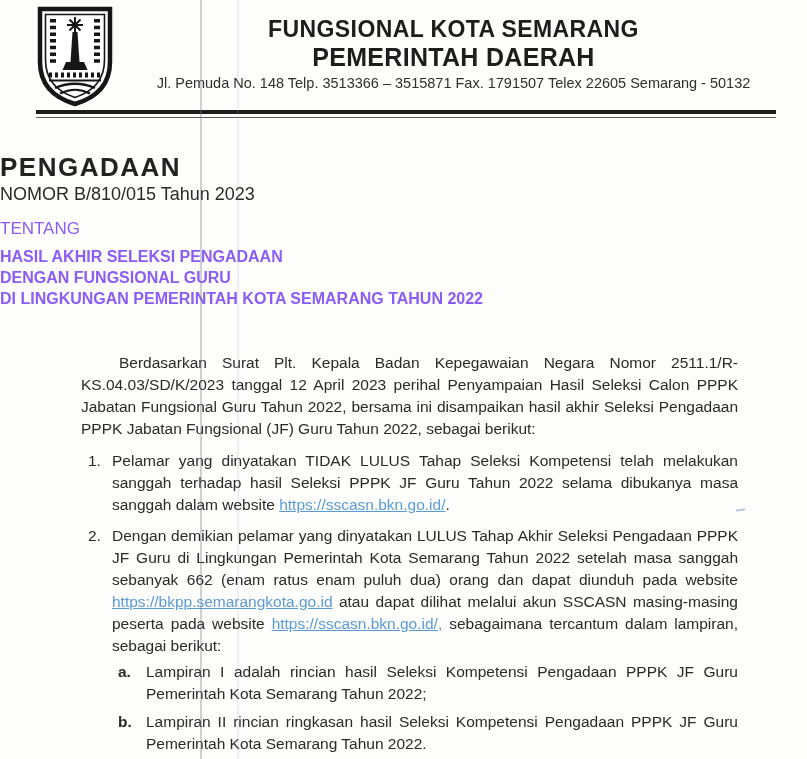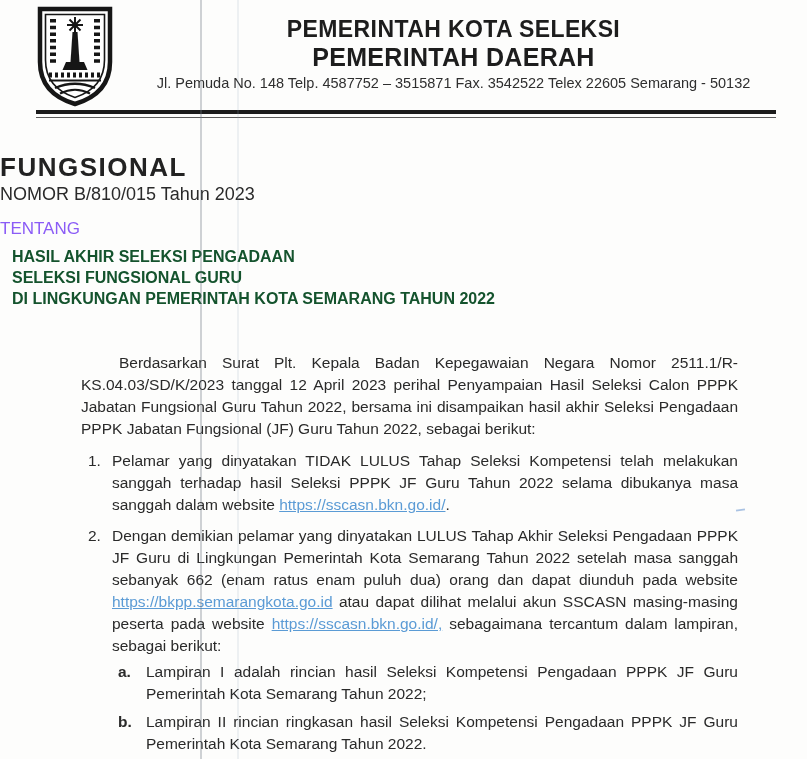--- a/index.html
+++ b/index.html
@@ -17,21 +17,21 @@
   .header-text { position:absolute; left:125px; right:25px; top:16px; text-align:center; }
   .agency { font-size:23px; font-weight:700; letter-spacing:.4px; line-height:1.18; color:#1d1d1d; }
   .department { font-size:25px; font-weight:700; letter-spacing:.3px; line-height:1.12; color:#1d1d1d; }
   .address { font-size:14.5px; margin-top:4px; color:#2f2f2f; }
 
   .rule-thick { position:absolute; left:36px; width:740px; top:110px; height:4px; background:#1c1c1c; }
   .rule-thin  { position:absolute; left:36px; width:740px; top:117px; height:1px; background:#5a5a5a; }
   .doc-title  { position:absolute; left:0; right:0; top:152px; font-size:26px; font-weight:700; letter-spacing:1.5px; color:#222; }
   .doc-number { position:absolute; left:0; right:0; top:184px; font-size:18px; color:#2a2a2a; }
   .doc-about  { position:absolute; left:0; right:0; top:219px; font-size:17px; color:#8b5cf6; }
-  .subjects   { position:absolute; left:12px; right:0; top:246px; font-size:16px; font-weight:700; line-height:21px; color:#14532d; }
+  .subjects   { position:absolute; left:0; right:0; top:246px; font-size:16px; font-weight:700; line-height:21px; color:#8b5cf6; }
 
   
   .content { position:absolute; left:81px; top:352px; width:657px;
              font-size:15.5px; line-height:22px; text-align:justify; }
   .opening { margin:0 0 10px 0; text-indent:38px; }
   .list-item { display:flex; margin:0 0 9px 0; }
   .item-no { flex:none; width:31px; padding-left:7px; }
   .item-body { flex:1; text-align:justify; }
   .sub-item { display:flex; margin:4px 0 0 6px; }
   .sub-item + .sub-item { margin-top:6px; }
@@ -68,34 +68,34 @@
     <circle cx="42" cy="19" r="2.6" fill="#161616"></circle>
     <polygon points="39.5,26 44.5,26 46.5,56 37.5,56" fill="#161616"></polygon>
     <path d="M33,56 H51 L54.5,64 H29.5 Z" fill="#161616"></path>
     <line x1="16" y1="69" x2="68" y2="69" stroke="#161616" stroke-width="5" stroke-dasharray="3,3"></line>
     <line x1="16" y1="74.5" x2="68" y2="74.5" stroke="#161616" stroke-width="2"></line>
     <path d="M22,82 Q42,73.5 62,82" stroke="#161616" stroke-width="2.4" fill="none"></path>
     <path d="M27,87.5 Q42,80 57,87.5" stroke="#161616" stroke-width="2" fill="none"></path>
   </svg>
 
   <div class="header-text">
-    <div class="agency">PEMERINTAH KOTA SELEKSI</div>
+    <div class="agency">FUNGSIONAL KOTA SEMARANG</div>
     <div class="department">PEMERINTAH DAERAH</div>
-    <div class="address">Jl. Pemuda No. 148 Telp. 4587752 – 3515871 Fax. 3542522 Telex 22605 Semarang - 50132</div>
+    <div class="address">Jl. Pemuda No. 148 Telp. 3513366 – 3515871 Fax. 1791507 Telex 22605 Semarang - 50132</div>
   </div>
 
   <div class="rule-thick"></div>
   <div class="rule-thin"></div>
 
-  <div class="doc-title">FUNGSIONAL</div>
+  <div class="doc-title">PENGADAAN</div>
   <div class="doc-number">NOMOR B/810/015 Tahun 2023</div>
   <div class="doc-about">TENTANG</div>
   <div class="subjects">
     <div>HASIL AKHIR SELEKSI PENGADAAN</div>
-    <div>SELEKSI FUNGSIONAL GURU</div>
+    <div>DENGAN FUNGSIONAL GURU</div>
     <div>DI LINGKUNGAN PEMERINTAH KOTA SEMARANG TAHUN 2022</div>
   </div>
 
   <div class="content">
 
     <p class="opening"><span>Berdasarkan Surat Plt. Kepala Badan Kepegawaian Negara Nomor 2511.1/R-KS.04.03/SD/K/2023 tanggal 12 April 2023 perihal Penyampaian Hasil Seleksi Calon PPPK Jabatan Fungsional Guru Tahun 2022, </span><span class="bold">bersama ini disampaikan hasil akhir Seleksi Pengadaan PPPK Jabatan Fungsional (JF) Guru Tahun 2022, sebagai berikut:</span></p>
 
     <div class="list-item">
       <div class="item-no">1.</div>
       <div class="item-body"><span>Pelamar yang dinyatakan TIDAK LULUS Tahap Seleksi Kompetensi telah melakukan sanggah terhadap hasil Seleksi PPPK JF Guru Tahun 2022 selama dibukanya masa sanggah dalam website </span><a class="doc-link">https://sscasn.bkn.go.id/</a><span>.</span></div>

